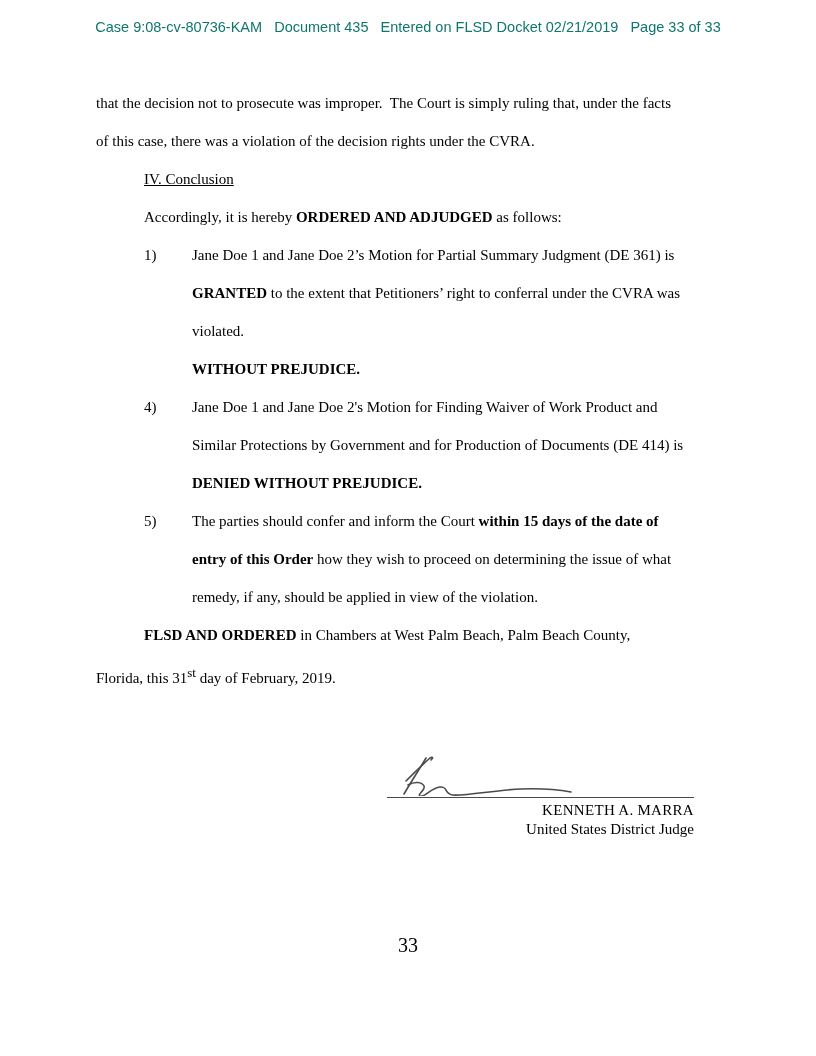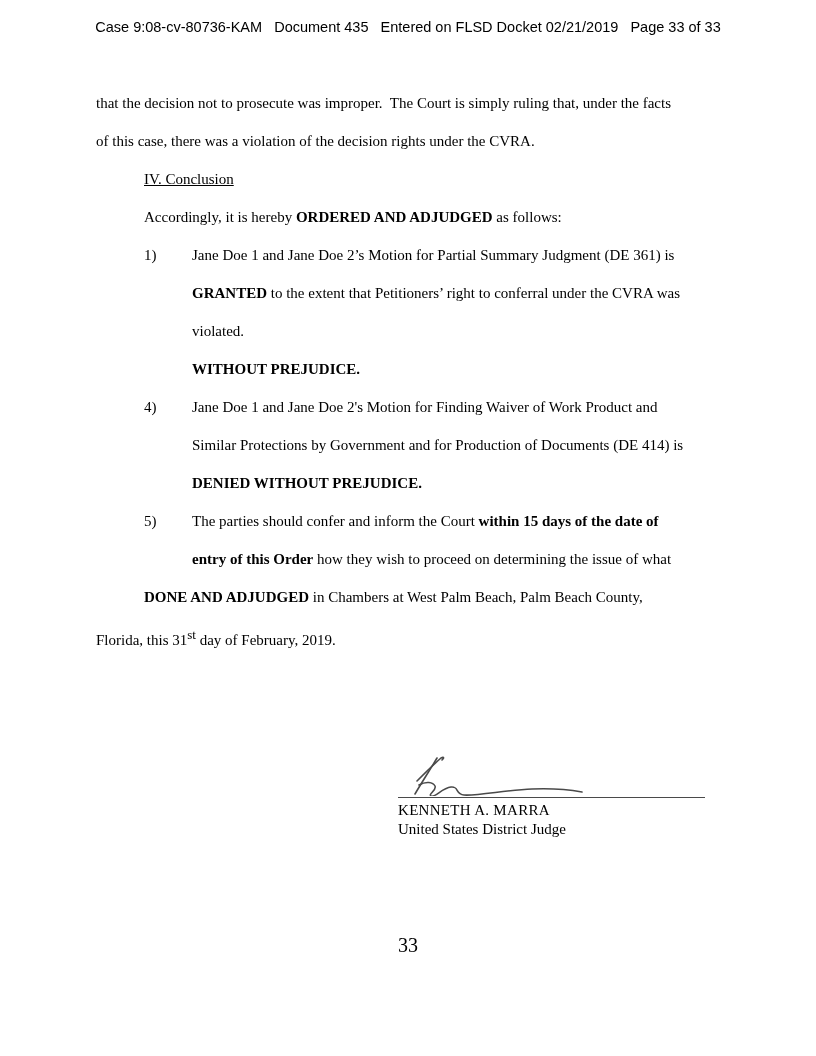--- a/index.html
+++ b/index.html
@@ -42,24 +42,25 @@
     width: 48px;
   }
   .seg.b { font-weight: bold; }
   .seg.u { text-decoration: underline; }
   .seg.sup {
     font-size: 13px;
     vertical-align: 6px;
   }
   .signature-block {
     position: absolute;
-    left: 398px;
+    left: 387px;
     top: 756px;
     width: 307px;
     font-size: 15px;
+    text-align: right;
   }
   .sig-drawing {
     display: block;
     margin-left: 8px;
     height: 40px;
   }
   .sig-line {
     width: 307px;
     border-top: 1.5px solid #4a4a4a;
     height: 0;
@@ -80,37 +81,38 @@
     width: 100%;
     text-align: center;
     font-size: 20px;
   }
 </style>
 </head>
 <body>
 
 <div class="page">
 
-  <div class="docket-header" style="color: #000000;">Case 9:08-cv-80736-KAM   Document 435   Entered on FLSD Docket 02/21/2019   Page 33 of 33</div>
+  <div class="docket-header" style="color: #0f766e;">Case 9:08-cv-80736-KAM   Document 435   Entered on FLSD Docket 02/21/2019   Page 33 of 33</div>
 
   <div class="doc-body">
       <div class="line"><span class="seg">that the decision not to prosecute was improper.  The Court is simply ruling that, under the facts</span></div>
       <div class="line"><span class="seg">of this case, there was a violation of the decision rights under the CVRA.</span></div>
       <div class="line" style="padding-left: 48px;"><span class="seg u">IV. Conclusion</span></div>
       <div class="line" style="padding-left: 48px;"><span class="seg">Accordingly, it is hereby </span><span class="seg b">ORDERED AND ADJUDGED</span><span class="seg"> as follows:</span></div>
       <div class="line" style="padding-left: 48px;"><span class="num">1)</span><span class="seg">Jane Doe 1 and Jane Doe 2’s Motion for Partial Summary Judgment (DE 361) is</span></div>
       <div class="line" style="padding-left: 96px;"><span class="seg b">GRANTED</span><span class="seg"> to the extent that Petitioners’ right to conferral under the CVRA was</span></div>
       <div class="line" style="padding-left: 96px;"><span class="seg">violated.</span></div>
       <div class="line" style="padding-left: 96px;"><span class="seg b">WITHOUT PREJUDICE.</span></div>
       <div class="line" style="padding-left: 48px;"><span class="num">4)</span><span class="seg">Jane Doe 1 and Jane Doe 2's Motion for Finding Waiver of Work Product and</span></div>
       <div class="line" style="padding-left: 96px;"><span class="seg">Similar Protections by Government and for Production of Documents (DE 414) is</span></div>
       <div class="line" style="padding-left: 96px;"><span class="seg b">DENIED WITHOUT PREJUDICE.</span></div>
       <div class="line" style="padding-left: 48px;"><span class="num">5)</span><span class="seg">The parties should confer and inform the Court </span><span class="seg b">within 15 days of the date of</span></div>
       <div class="line" style="padding-left: 96px;"><span class="seg b">entry of this Order</span><span class="seg"> how they wish to proceed on determining the issue of what</span></div>
-      <div class="line" style="padding-left: 48px;"><span class="seg b">DONE AND ADJUDGED</span><span class="seg"> in Chambers at West Palm Beach, Palm Beach County,</span></div>
+      <div class="line" style="padding-left: 96px;"><span class="seg">remedy, if any, should be applied in view of the violation.</span></div>
+      <div class="line" style="padding-left: 48px;"><span class="seg b">FLSD AND ORDERED</span><span class="seg"> in Chambers at West Palm Beach, Palm Beach County,</span></div>
       <div class="line"><span class="seg">Florida, this 31</span><span class="seg sup">st</span><span class="seg"> day of February, 2019.</span></div>
     </div>
 
   <div class="signature-block">
     <svg class="sig-drawing" width="210" height="40" viewBox="0 0 210 40" fill="none" xmlns="http://www.w3.org/2000/svg">
       <path d="M31,2 C27,9 16,26 9,38" stroke="#4a4a4a" stroke-width="1.6" stroke-linecap="round" fill="none"></path>
       <path d="M11,25 C18,18 28,8 35,2 C37,1 39,1 36,4" stroke="#4a4a4a" stroke-width="1.6" stroke-linecap="round" fill="none"></path>
       <path d="M13,29 C20,25 27,26 29,30 C31,34 22,38 25,40 C29,42 36,32 45,31 C53,30 49,38 58,39 C72,40 100,34 126,33 C150,32 165,34 176,36" stroke="#4a4a4a" stroke-width="1.6" stroke-linecap="round" fill="none"></path>
     </svg>
     <div class="sig-line"></div>

